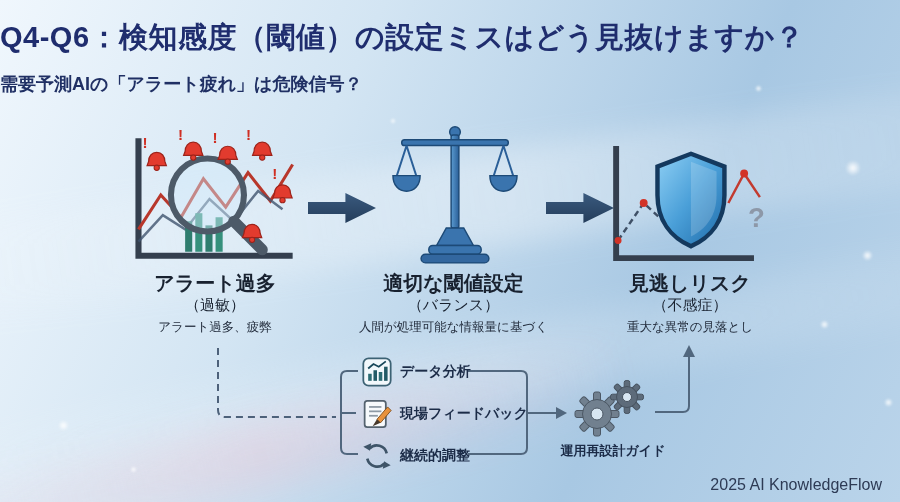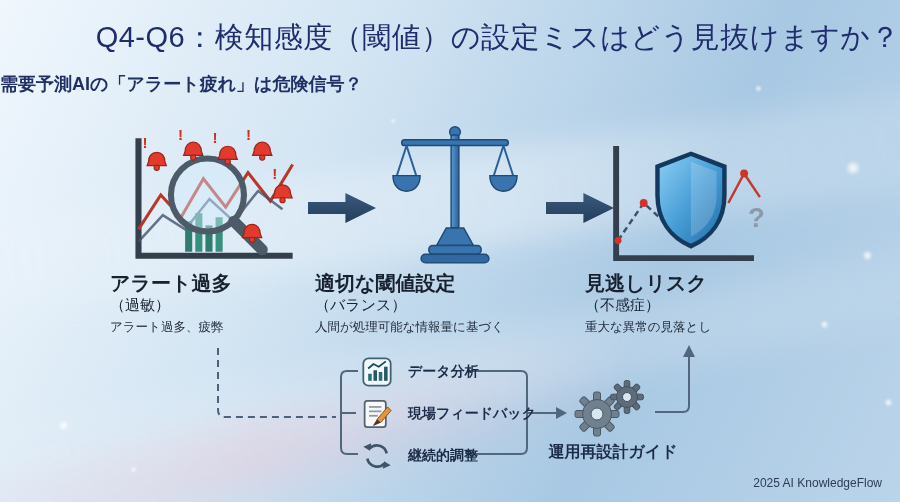--- a/index.html
+++ b/index.html
@@ -8,46 +8,46 @@
   .canvas{position:relative;width:900px;height:502px;overflow:hidden;
     background:linear-gradient(115deg,#f0f7fd 0%,#d3e5f3 34%,#a8c8e3 70%,#bad4ea 100%)}
   .streak{position:absolute;pointer-events:none}
   .s1{top:150px;left:-160px;width:1320px;height:95px;transform:rotate(-8deg);
     background:linear-gradient(90deg,transparent,rgba(255,255,255,.55),transparent);filter:blur(14px);opacity:.65}
   .s2{top:330px;left:-160px;width:1320px;height:70px;transform:rotate(-11deg);
     background:linear-gradient(90deg,transparent,rgba(255,255,255,.45),transparent);filter:blur(16px);opacity:.5}
   .s3{top:420px;left:-120px;width:760px;height:70px;transform:rotate(-13deg);
     background:linear-gradient(90deg,transparent,rgba(246,199,212,.45),transparent);filter:blur(18px);opacity:.8}
   .dot{position:absolute;border-radius:50%;background:radial-gradient(circle,rgba(255,255,255,.95),rgba(255,255,255,0) 70%);filter:blur(1px);pointer-events:none}
-  .title{position:absolute;top:18px;left:0;width:100%;text-align:right;
-    font-size:29px;font-weight:normal;color:#1f2d6e;letter-spacing:.5px}
+  .title{position:absolute;top:18px;left:0;width:100%;text-align:left;
+    font-size:29px;font-weight:bold;color:#1f2d6e;letter-spacing:.5px}
   .subtitle{position:absolute;top:72px;left:0;width:100%;text-align:left;
     font-size:18px;font-weight:bold;color:#203064}
   .panel-icon{position:absolute}
   .panel-icon svg{width:100%;height:100%;display:block}
-  .heading,.subheading,.desc{position:absolute;text-align:left;white-space:nowrap}
+  .heading,.subheading,.desc{position:absolute;text-align:center;white-space:nowrap}
   .heading{top:270px;font-size:20px;font-weight:bold;color:#18212f}
   .subheading{top:296px;font-size:15px;font-weight:normal;color:#18212f}
   .desc{top:319px;font-size:12.5px;color:#242e3e}
-  .p1{left:110px;width:210px}.p2{left:315px;width:255px}.p3{left:585px;width:210px}
+  .p1{left:110px;width:210px}.p2{left:326px;width:255px}.p3{left:585px;width:210px}
   .flow-arrow{position:absolute;width:68px;height:36px;
     background:linear-gradient(180deg,#3c5d82,#223a57);
     clip-path:polygon(0 33%,55% 33%,55% 8%,100% 50%,55% 92%,55% 67%,0 67%)}
   .a1{left:308px;top:190px}.a2{left:546px;top:190px}
   .connectors{position:absolute;left:0;top:0;width:900px;height:502px;pointer-events:none}
-  .flow-item{position:absolute;display:flex;align-items:center;gap:16px}
+  .flow-item{position:absolute;display:flex;align-items:center;gap:8px}
   .fi-icon{width:30px;height:30px;display:block}
   .fi-icon svg{width:100%;height:100%;display:block}
   .fi-label{font-size:14px;font-weight:bold;color:#1c2c48;white-space:nowrap}
   .fi1{left:362px;top:357px}.fi2{left:362px;top:399px}.fi3{left:362px;top:441px}
   .gears{position:absolute;left:565px;top:378px;width:90px;height:60px}
   .gears svg{width:100%;height:100%;display:block}
   .result-label{position:absolute;left:538px;top:442px;width:150px;text-align:center;
-    font-size:16px;font-weight:bold;color:#1c2c48;white-space:nowrap}
-  .footer{position:absolute;right:18px;top:476px;font-size:12px;color:#2e3b55}
+    font-size:13px;font-weight:bold;color:#1c2c48;white-space:nowrap}
+  .footer{position:absolute;right:18px;top:476px;font-size:16px;color:#2e3b55}
 </style>
 </head>
 <body>
 
 <div class="canvas">
 
   <div class="streak s1"></div>
   <div class="streak s2"></div>
   <div class="streak s3"></div>
   <div class="dot" style="left:845px;top:160px;width:16px;height:16px"></div>

